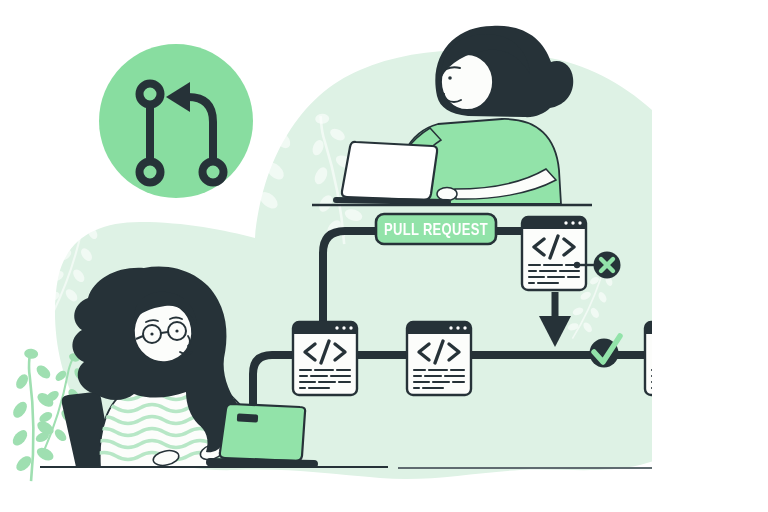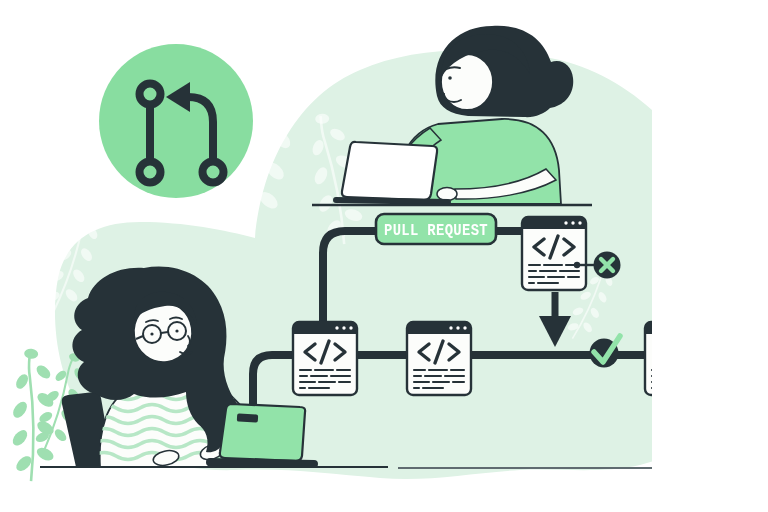--- a/index.html
+++ b/index.html
@@ -9,21 +9,21 @@
     --c-blob:#def2e5;
     --c-stripe:#b7e7c6;
     --c-white:#ffffff;
     --c-paper:#fcfdfb;
     --c-ground:#5f6b70;
     --c-leaf:#9fdfb1;
     --c-leaf_white:rgba(255,255,255,0.58);
   }
   html,body{margin:0;padding:0;background:#fff;}
   .stage{width:652px;height:512px;position:relative;overflow:hidden;background:var(--c-white);
-         font-family:Liberation Mono, monospace;}
+         font-family:Liberation Sans, sans-serif;}
   svg{display:block}
   .f-primary{fill:var(--c-primary)}
   .f-primary-deep{fill:var(--c-primary_deep)}
   .f-dark{fill:var(--c-dark)}
   .f-blob{fill:var(--c-blob)}
   .f-paper{fill:var(--c-paper)}
   .f-white{fill:var(--c-white)}
   .s-dark{stroke:var(--c-dark)}
   .s-primary{stroke:var(--c-primary)}
   .s-stripe{stroke:var(--c-stripe)}

